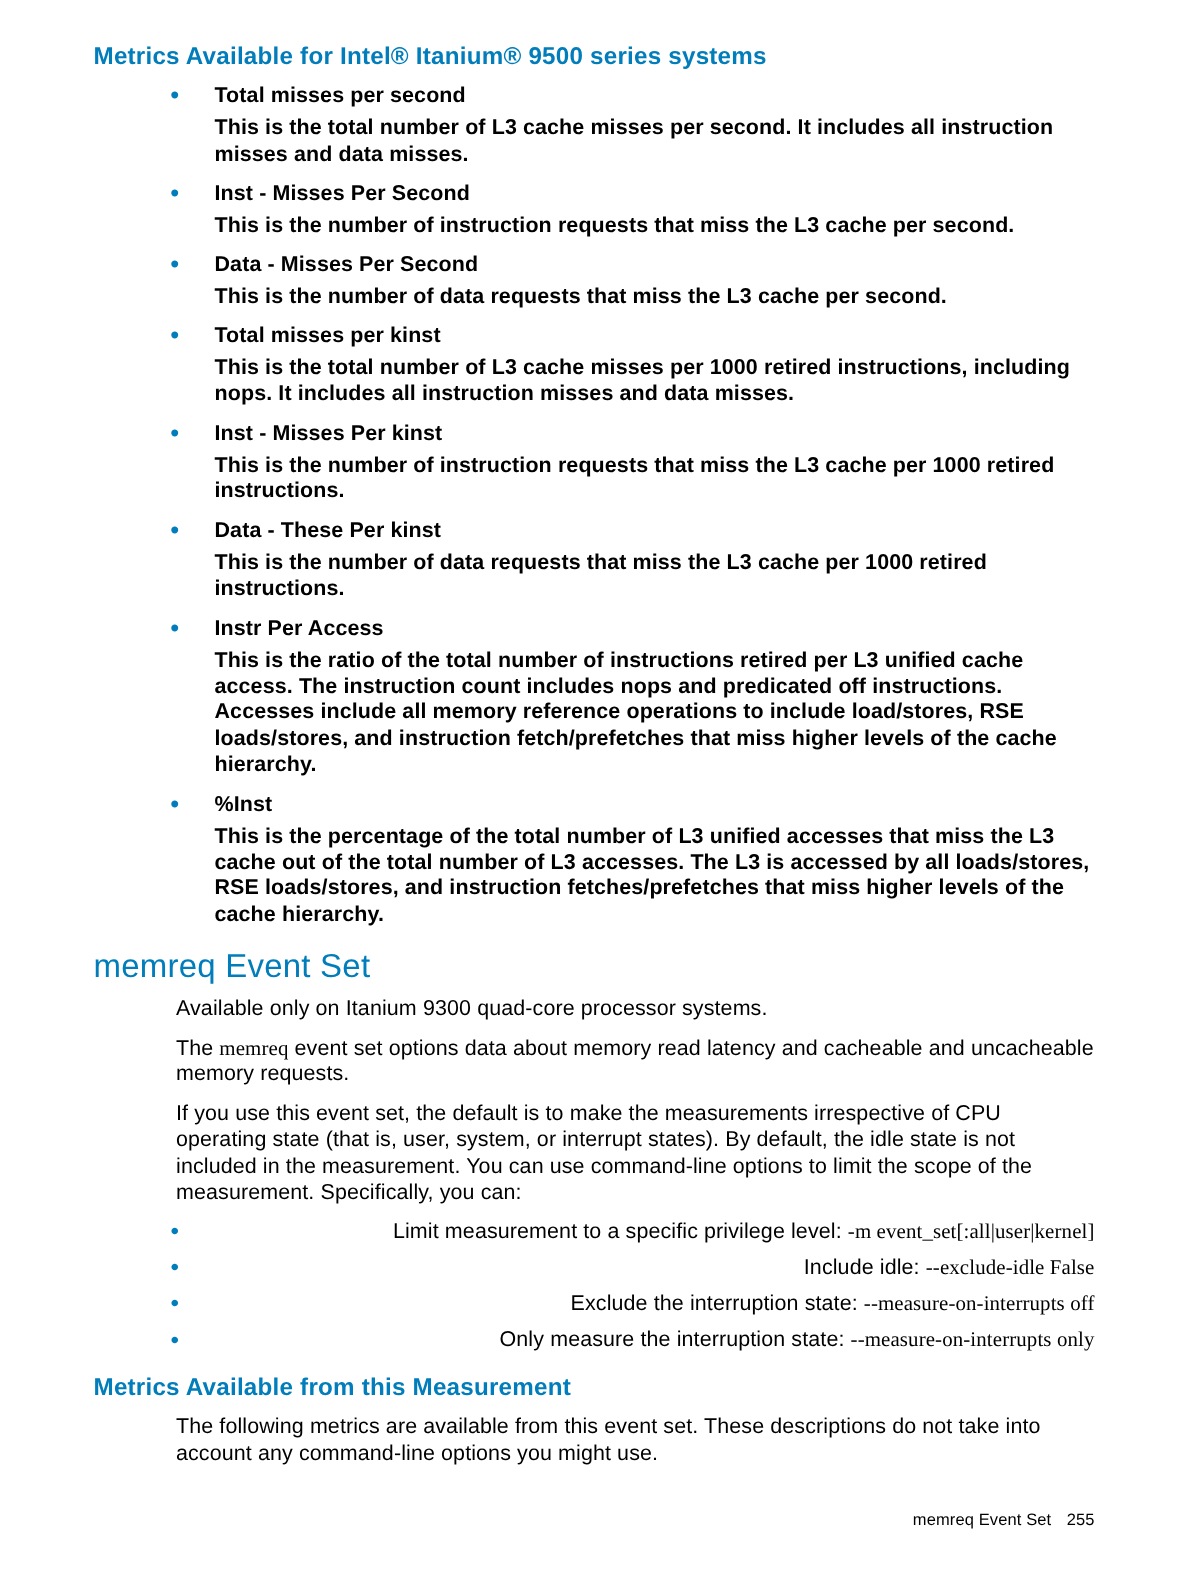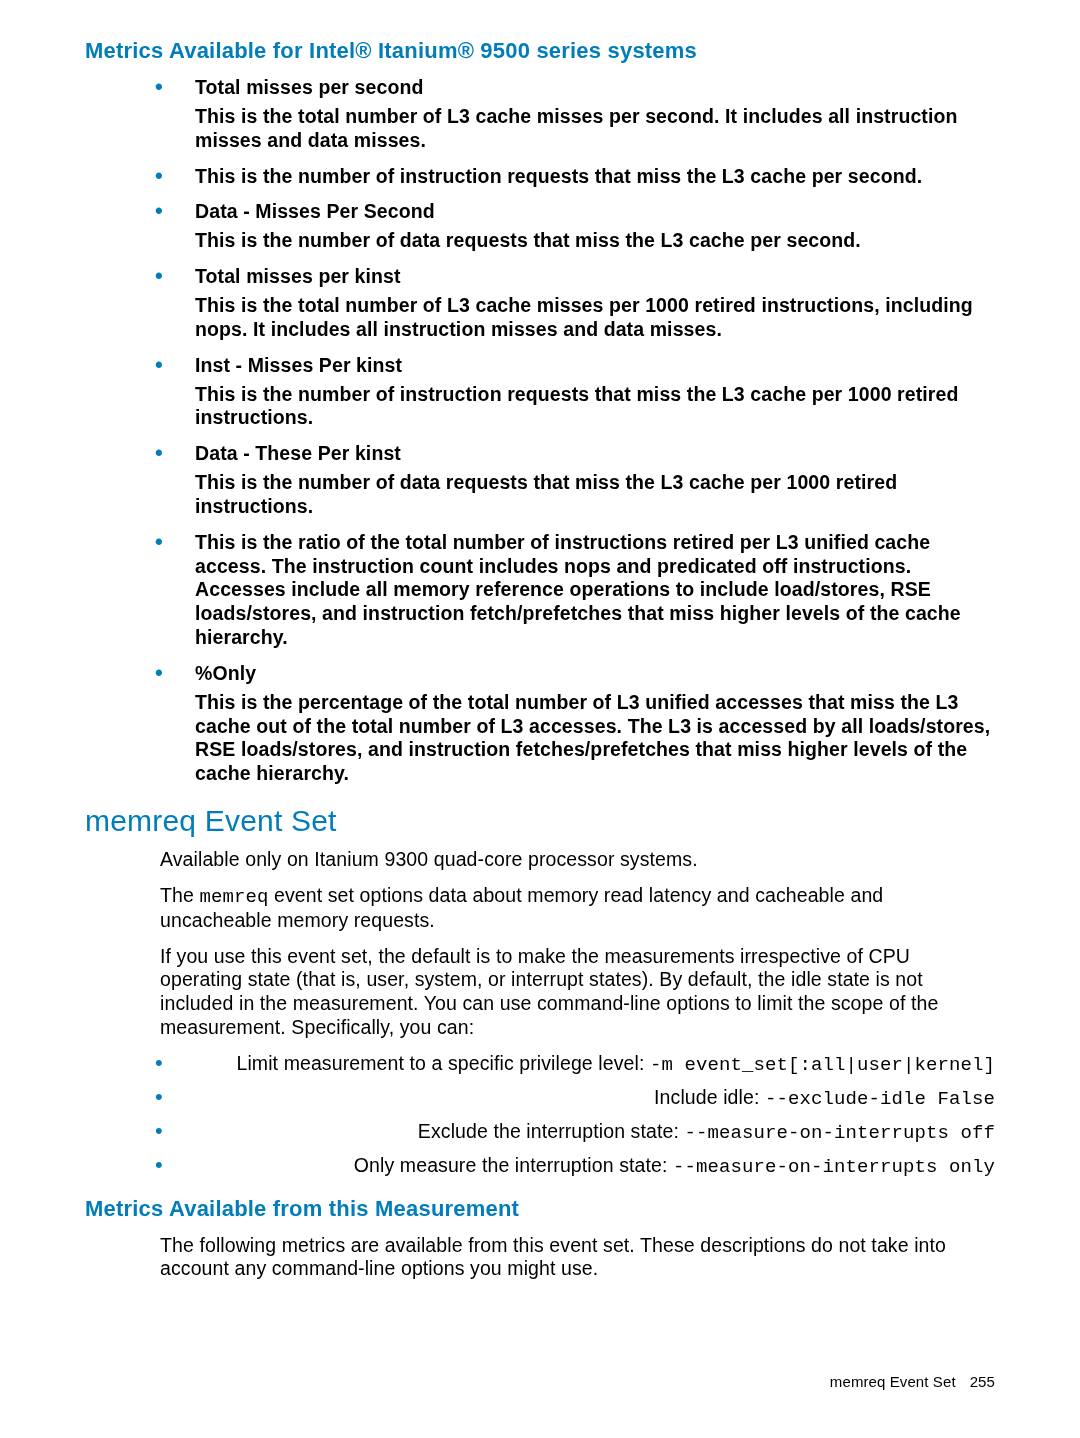--- a/index.html
+++ b/index.html
@@ -64,21 +64,21 @@
     margin: 0;
     letter-spacing: 0.1px;
   }
   .para {
     margin: 0 0 12px 75px;
     font-size: 19.5px;
     line-height: 1.22;
     letter-spacing: 0.1px;
   }
   code, .mono {
-    font-family: Liberation Mono, monospace;
+    font-family: Liberation Serif, serif;
     font-size: 19px;
   }
   ul.opts {
     list-style: none;
     margin: 0 0 0 70px;
     padding: 0;
     text-align: right;
   }
   ul.opts > li {
     position: relative;
@@ -112,43 +112,45 @@
 <div class="page">
 
   <div class="h3-blue">Metrics Available for Intel® Itanium® 9500 series systems</div>
 
   <ul class="bullets">
     <li>
       <div class="item-title">Total misses per second</div>
       <div class="item-body">This is the total number of L3 cache misses per second. It includes all instruction misses and data misses.</div>
     </li>
     <li>
+      <div class="item-title">Inst - Misses Per Second</div>
       <div class="item-body">This is the number of instruction requests that miss the L3 cache per second.</div>
     </li>
     <li>
       <div class="item-title">Data - Misses Per Second</div>
       <div class="item-body">This is the number of data requests that miss the L3 cache per second.</div>
     </li>
     <li>
       <div class="item-title">Total misses per kinst</div>
       <div class="item-body">This is the total number of L3 cache misses per 1000 retired instructions, including nops. It includes all instruction misses and data misses.</div>
     </li>
     <li>
       <div class="item-title">Inst - Misses Per kinst</div>
       <div class="item-body">This is the number of instruction requests that miss the L3 cache per 1000 retired instructions.</div>
     </li>
     <li>
       <div class="item-title">Data - These Per kinst</div>
       <div class="item-body">This is the number of data requests that miss the L3 cache per 1000 retired instructions.</div>
     </li>
     <li>
+      <div class="item-title">Instr Per Access</div>
       <div class="item-body">This is the ratio of the total number of instructions retired per L3 unified cache access. The instruction count includes nops and predicated off instructions. Accesses include all memory reference operations to include load/stores, RSE loads/stores, and instruction fetch/prefetches that miss higher levels of the cache hierarchy.</div>
     </li>
     <li>
-      <div class="item-title">%Only</div>
+      <div class="item-title">%Inst</div>
       <div class="item-body">This is the percentage of the total number of L3 unified accesses that miss the L3 cache out of the total number of L3 accesses. The L3 is accessed by all loads/stores, RSE loads/stores, and instruction fetches/prefetches that miss higher levels of the cache hierarchy.</div>
     </li>
   </ul>
 
   <div class="h2-blue">memreq Event Set</div>
 
   <p class="para">Available only on Itanium 9300 quad-core processor systems.</p>
 
   <p class="para">
     <span>The </span><code class="mono">memreq</code><span> event set options data about memory read latency and cacheable and uncacheable memory requests.</span>

